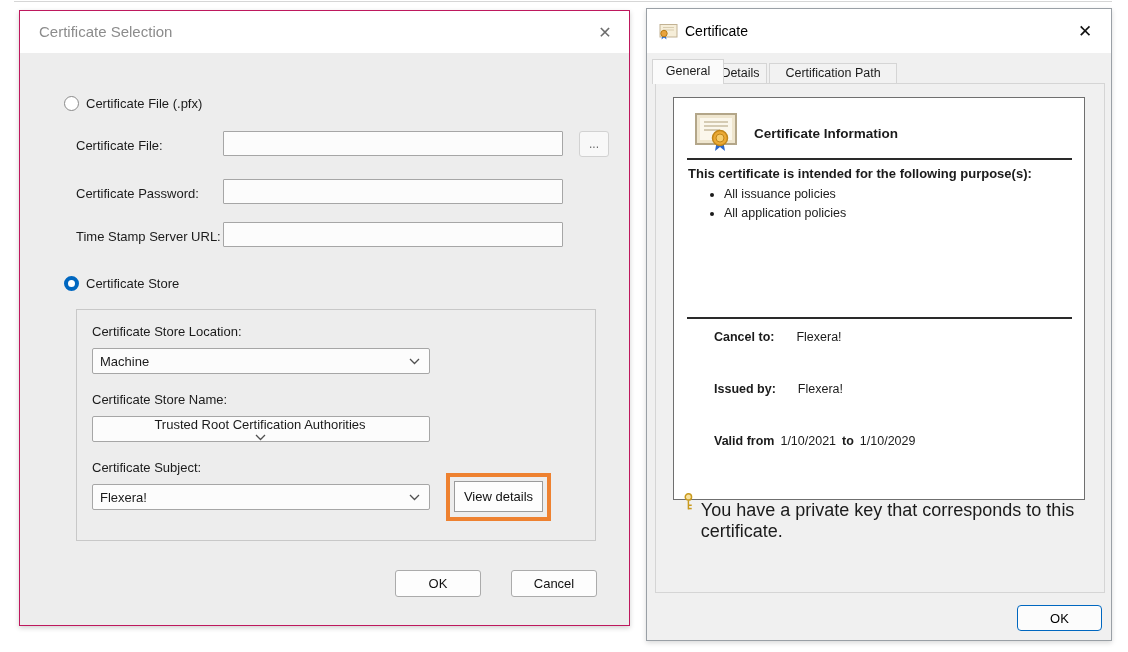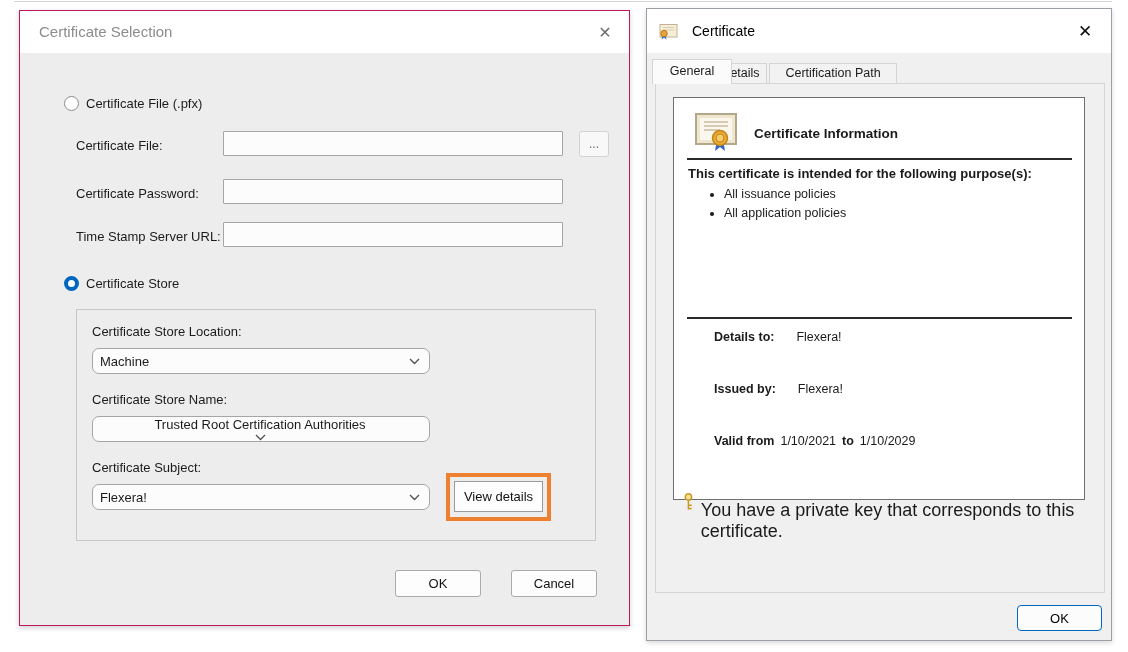--- a/index.html
+++ b/index.html
@@ -54,21 +54,21 @@
     background: #f8f8f8; border: 1px solid #d2d2d2; border-radius: 3px;
     color: #6a6a6a; font-size: 12px; line-height: 10px;
   }
   .groupbox {
     position: absolute; left: 56px; top: 298px; width: 520px; height: 232px;
     border: 1px solid #c8c8c8;
   }
   .grp-label { position: absolute; left: 15px; font-size: 13px; }
   .dropdown {
     position: absolute; left: 15px; width: 338px; height: 26px;
-    background: #fcfcfc; border: 1px solid #a6a6a6; border-radius: 7px;
+    background: #fcfcfc; border: 1px solid #a6a6a6; border-radius: 2px;
     display: flex; align-items: center; justify-content: space-between;
     padding: 0 9px 0 7px; font-size: 13px; cursor: default;
   }
   .chev { flex: 0 0 auto; }
   .view-details-btn {
     position: absolute; left: 377px; top: 171px; width: 89px; height: 31px;
     background: #fdfdfd; border: 1px solid #9b9b9b; border-radius: 0;
     font-size: 13px; color: #111; font-family: "Liberation Sans", sans-serif;
   }
   .orange-highlight {
@@ -85,21 +85,21 @@
   
   .dlg-right {
     position: absolute; left: 646px; top: 8px; width: 466px; height: 633px;
     background: #f0f0f0; border: 1px solid #9aa0a6;
     box-shadow: 0 2px 5px rgba(0,0,0,.15);
   }
   .dlg-right .titlebar {
     position: absolute; top: 0; left: 0; right: 0; height: 44px; background: #fff;
   }
   .dlg-right .title {
-    position: absolute; left: 38px; top: 0; line-height: 44px; font-size: 14px; color: #000; margin-left: 7px;
+    position: absolute; left: 38px; top: 0; line-height: 44px; font-size: 14px; color: #000;
   }
   .dlg-right .title-icon { position: absolute; left: 12px; top: 14px; }
   .dlg-right .close-x { color: #111; top: 13px; right: 16px; font-size: 17px; }
 
   .tab {
     position: absolute; top: 54px; height: 21px;
     background: #f2f2f2; border: 1px solid #d5d5d5;
     font-size: 12.5px; text-align: center; line-height: 19px; color: #1b1b1b;
     cursor: default;
   }
@@ -214,21 +214,21 @@
       <rect x="1" y="1.5" width="17" height="12.5" fill="#f6eed9" stroke="#c2b293"></rect>
       <line x1="4" y1="4.5" x2="15" y2="4.5" stroke="#d9cdb0"></line>
       <line x1="4" y1="7" x2="15" y2="7" stroke="#d9cdb0"></line>
       <path d="M3.5 11 L2.5 16.5 L5 14.5 L7.5 16.5 L6.5 11 Z" fill="#2f6fd0"></path>
       <circle cx="5" cy="10.5" r="3.2" fill="#e8a33d" stroke="#b97b14"></circle>
     </svg>
     <div class="title">Certificate</div>
     <div class="close-x">✕</div>
   </div>
 
-  <div class="tab active" style="left:5px; width:80px;">General</div>
+  <div class="tab active" style="left:5px; width:72px;">General</div>
   <div class="tab" style="left:67px; width:53px;">Details</div>
   <div class="tab" style="left:122px; width:128px;">Certification Path</div>
 
   <div class="tabpage"></div>
 
   <div class="cert-panel">
     <svg class="cert-info-icon" width="45" height="40" viewBox="0 0 45 40">
       <rect x="2" y="2" width="40" height="30" fill="#efe6cf" stroke="#b3a689" stroke-width="2"></rect>
       <rect x="6" y="6" width="32" height="22" fill="#fbf7ec"></rect>
       <line x1="10" y1="10" x2="34" y2="10" stroke="#c8bca0" stroke-width="1.5"></line>
@@ -243,21 +243,21 @@
 
     <div class="purpose-heading">This certificate is intended for the following purpose(s):</div>
     <ul class="purpose-list">
       <li>All issuance policies</li>
       <li>All application policies</li>
     </ul>
 
     <div class="rule rule2"></div>
 
     <div class="kv-row row-issued-to">
-      <span class="k">Details to:</span><span class="v">Flexera!</span>
+      <span class="k">Cancel to:</span><span class="v">Flexera!</span>
     </div>
     <div class="kv-row row-issued-by">
       <span class="k">Issued by:</span><span class="v">Flexera!</span>
     </div>
     <div class="kv-row row-valid">
       <span class="k">Valid from</span><span class="date">1/10/2021</span><span class="k">to</span><span class="date">1/10/2029</span>
     </div>
 
     <div class="pk-row">
       <svg width="13" height="21" viewBox="0 0 13 21">

